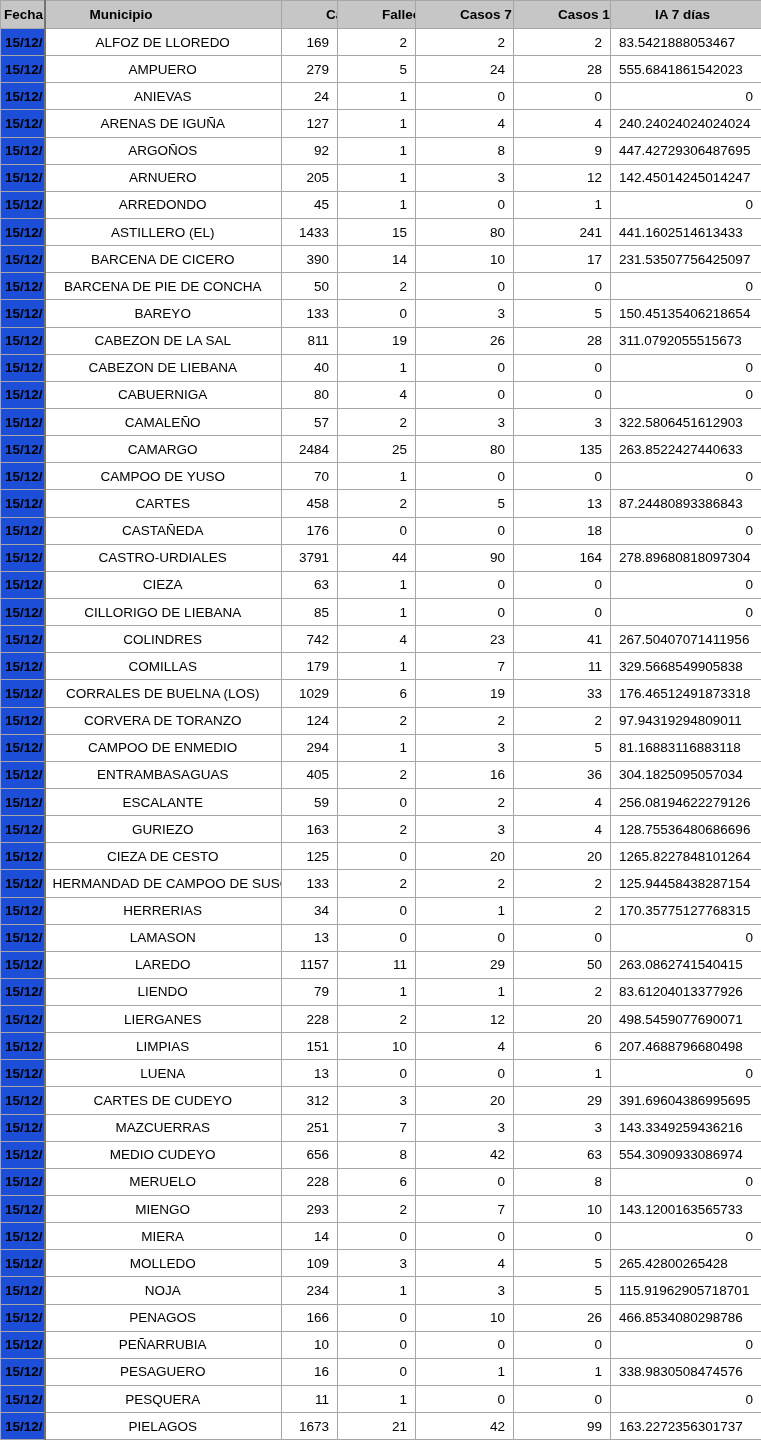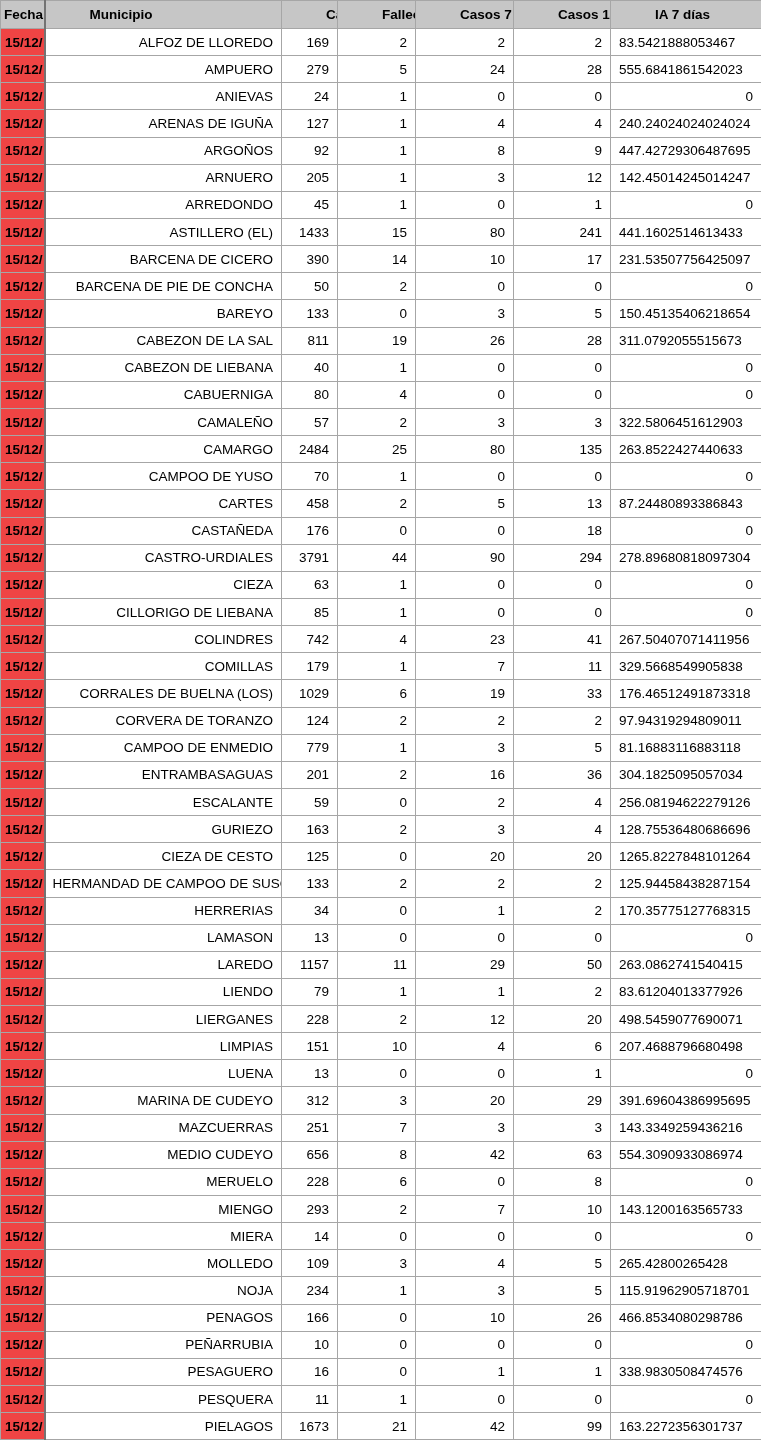--- a/index.html
+++ b/index.html
@@ -41,27 +41,27 @@
     text-align: left;
     padding-left: 44px;
   }
   thead th.col-fecha {
     padding: 0 2px 0 3px;
     border-right: 2px solid #737373;
   }
   tbody td { height: 27.154px; background: #ffffff; }
 
   td.col-fecha {
-    background: #ef4444;
+    background: #1d4ed8;
     font-weight: bold;
     text-align: left;
     padding: 0 2px 0 4px;
     border-right: 2px solid #737373;
   }
-  td.col-municipio { text-align: right; padding-left: 7px; }
+  td.col-municipio { text-align: center; padding-left: 7px; }
   td.col-casos, td.col-fallecidos, td.col-casos7, td.col-casos14, td.col-ia7 {
     text-align: right;
   }
   td.ia-text { text-align: left; }
 </style>
 </head>
 <body>
 
 <table class="grid">
   <colgroup>
@@ -255,21 +255,21 @@
         <td class="col-casos7">0</td>
         <td class="col-casos14">18</td>
         <td class="col-ia7">0</td>
       </tr>
       <tr>
         <td class="col-fecha">15/12/</td>
         <td class="col-municipio">CASTRO-URDIALES</td>
         <td class="col-casos">3791</td>
         <td class="col-fallecidos">44</td>
         <td class="col-casos7">90</td>
-        <td class="col-casos14">294</td>
+        <td class="col-casos14">164</td>
         <td class="col-ia7 ia-text">278.89680818097304</td>
       </tr>
       <tr>
         <td class="col-fecha">15/12/</td>
         <td class="col-municipio">CIEZA</td>
         <td class="col-casos">63</td>
         <td class="col-fallecidos">1</td>
         <td class="col-casos7">0</td>
         <td class="col-casos14">0</td>
         <td class="col-ia7">0</td>
@@ -315,30 +315,30 @@
         <td class="col-municipio">CORVERA DE TORANZO</td>
         <td class="col-casos">124</td>
         <td class="col-fallecidos">2</td>
         <td class="col-casos7">2</td>
         <td class="col-casos14">2</td>
         <td class="col-ia7 ia-text">97.94319294809011</td>
       </tr>
       <tr>
         <td class="col-fecha">15/12/</td>
         <td class="col-municipio">CAMPOO DE ENMEDIO</td>
-        <td class="col-casos">779</td>
+        <td class="col-casos">294</td>
         <td class="col-fallecidos">1</td>
         <td class="col-casos7">3</td>
         <td class="col-casos14">5</td>
         <td class="col-ia7 ia-text">81.16883116883118</td>
       </tr>
       <tr>
         <td class="col-fecha">15/12/</td>
         <td class="col-municipio">ENTRAMBASAGUAS</td>
-        <td class="col-casos">201</td>
+        <td class="col-casos">405</td>
         <td class="col-fallecidos">2</td>
         <td class="col-casos7">16</td>
         <td class="col-casos14">36</td>
         <td class="col-ia7 ia-text">304.1825095057034</td>
       </tr>
       <tr>
         <td class="col-fecha">15/12/</td>
         <td class="col-municipio">ESCALANTE</td>
         <td class="col-casos">59</td>
         <td class="col-fallecidos">0</td>
@@ -431,21 +431,21 @@
         <td class="col-fecha">15/12/</td>
         <td class="col-municipio">LUENA</td>
         <td class="col-casos">13</td>
         <td class="col-fallecidos">0</td>
         <td class="col-casos7">0</td>
         <td class="col-casos14">1</td>
         <td class="col-ia7">0</td>
       </tr>
       <tr>
         <td class="col-fecha">15/12/</td>
-        <td class="col-municipio">MARINA DE CUDEYO</td>
+        <td class="col-municipio">CARTES DE CUDEYO</td>
         <td class="col-casos">312</td>
         <td class="col-fallecidos">3</td>
         <td class="col-casos7">20</td>
         <td class="col-casos14">29</td>
         <td class="col-ia7 ia-text">391.69604386995695</td>
       </tr>
       <tr>
         <td class="col-fecha">15/12/</td>
         <td class="col-municipio">MAZCUERRAS</td>
         <td class="col-casos">251</td>

